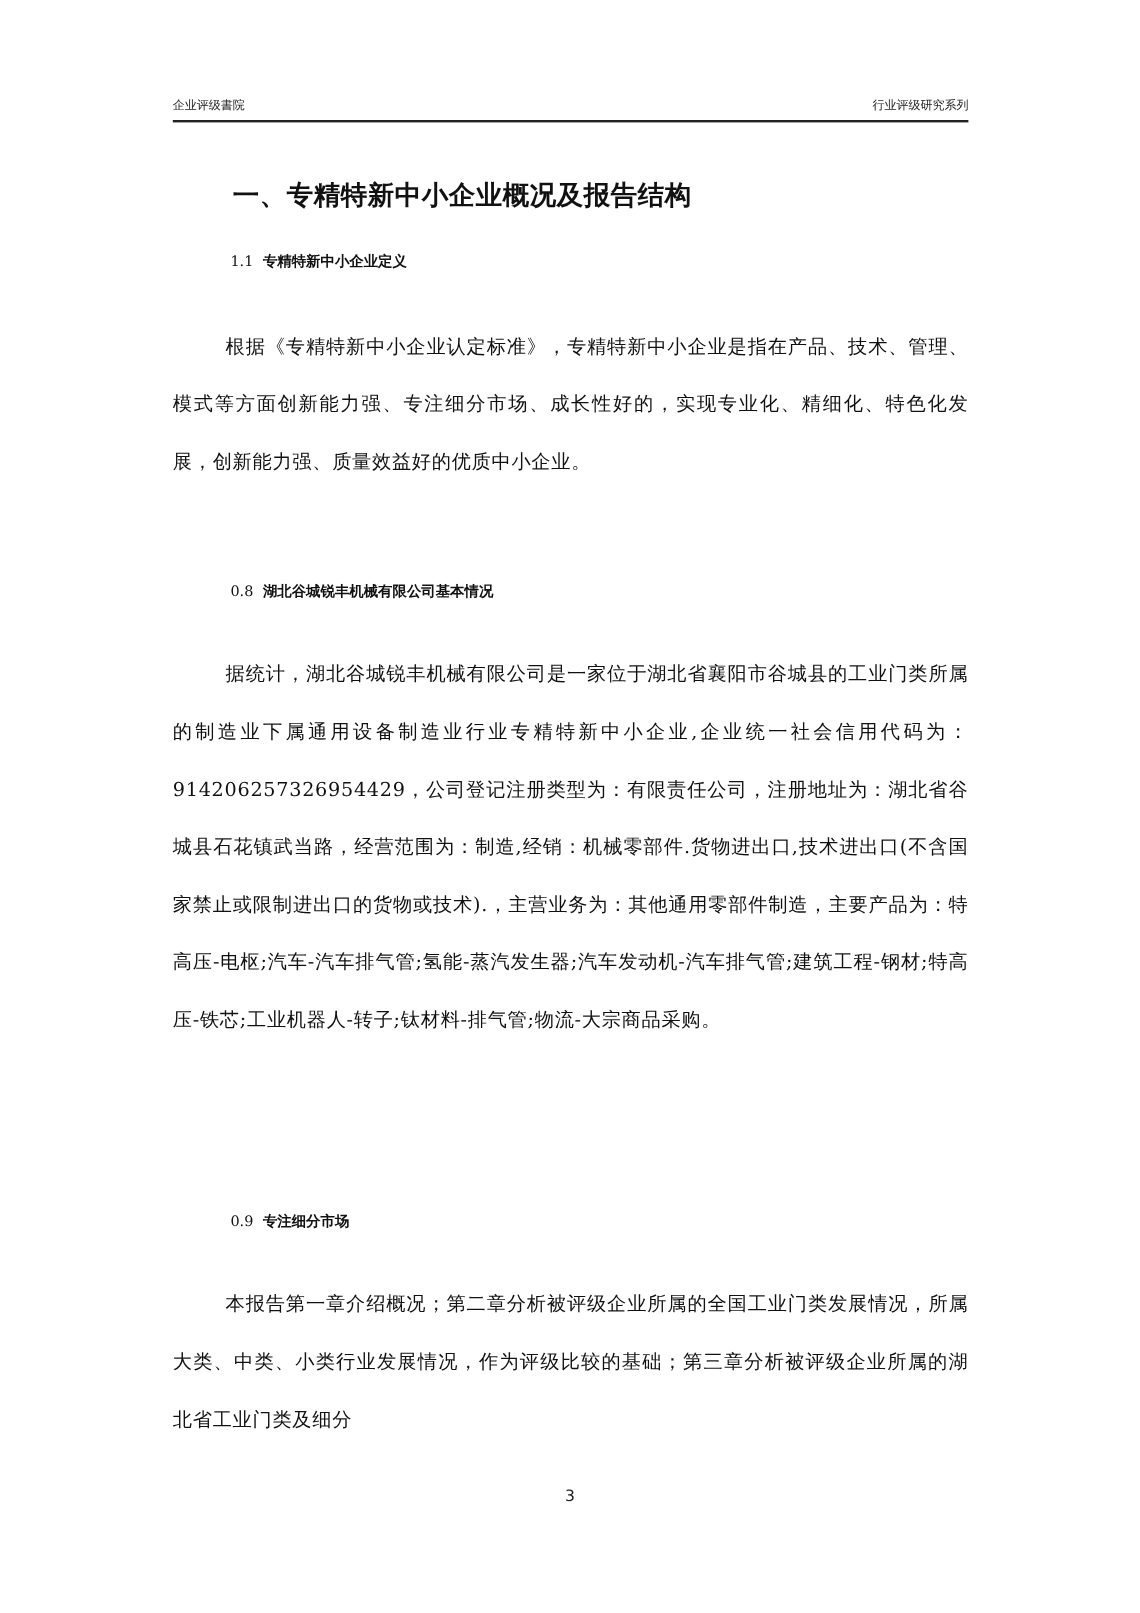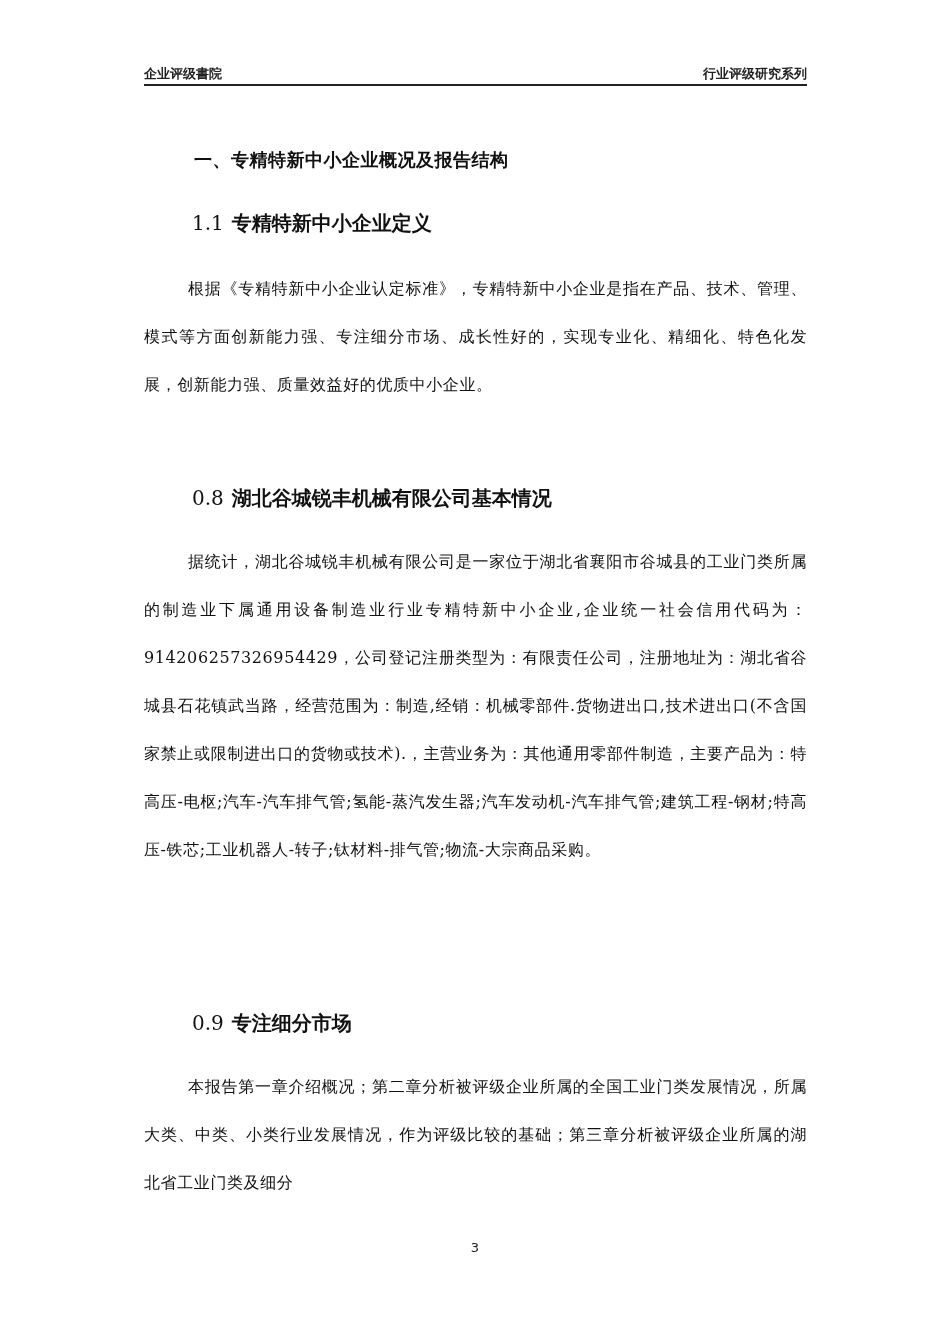--- a/index.html
+++ b/index.html
@@ -11,28 +11,27 @@
       width: 950px;
       height: 1344px;
       position: relative;
       overflow: hidden;
       color: #111111;
       font-family: "DejaVu Serif", "Liberation Serif", serif;
     }
     .page-header {
       position: absolute;
       left: 144px;
-      top: 64px;
+      top: 80px;
       width: 663px;
       height: 20px;
       border-bottom: 2px solid #222222;
       font-family: "DejaVu Sans", "Liberation Sans", sans-serif;
-      font-size: 13px;
+      font-size: 10px;
       color: #222222;
-      font-weight: bold;
     }
     .page-header .left {
       position: absolute;
       left: 0;
       top: 1px;
     }
     .page-header .right {
       position: absolute;
       right: 0;
       top: 1px;
@@ -42,30 +41,30 @@
       left: 144px;
       top: 0;
       width: 663px;
     }
     .h1 {
       position: absolute;
       left: 50px;
       top: 148px;
       font-family: "DejaVu Sans", "Liberation Sans", sans-serif;
       font-weight: bold;
-      font-size: 18px;
+      font-size: 22px;
       letter-spacing: 0.5px;
       white-space: nowrap;
     }
     .h2 {
       position: absolute;
       left: 48px;
       font-family: "DejaVu Sans", "Liberation Sans", sans-serif;
       font-weight: bold;
-      font-size: 20px;
+      font-size: 12px;
       white-space: nowrap;
     }
     .h2 .num {
       font-family: "DejaVu Serif", "Liberation Serif", serif;
       font-weight: normal;
       margin-right: 8px;
     }
     .para {
       position: absolute;
       left: 0;

